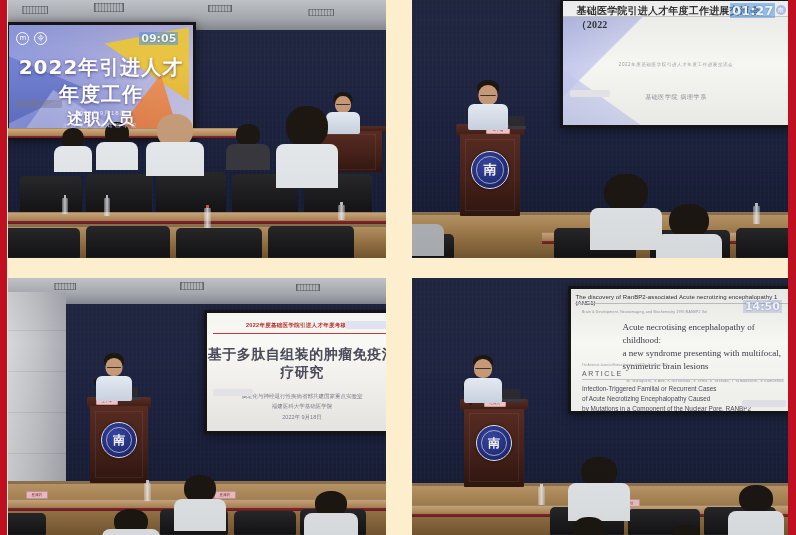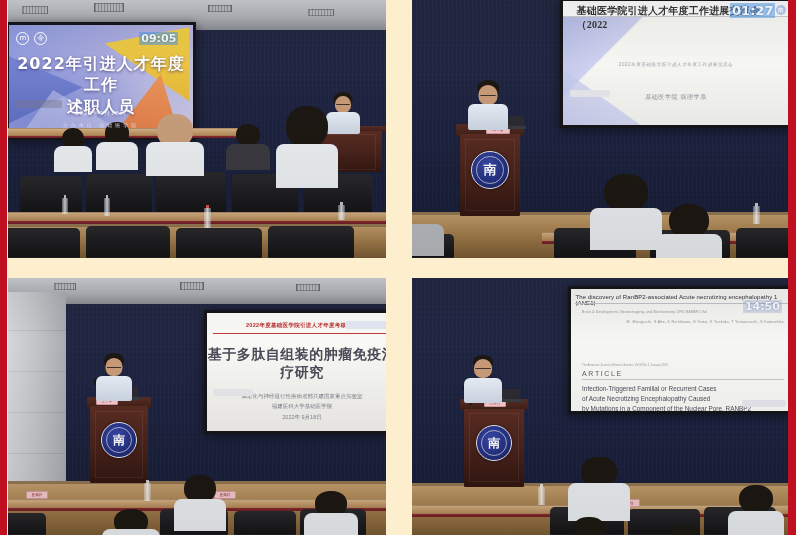--- a/index.html
+++ b/index.html
@@ -144,21 +144,21 @@
   }
   .fx-title {
     position:absolute; left:0; right:0; top:24%;
     text-align:center; z-index:5;
     color:#ffffff;
     font-family:"DejaVu Sans","Liberation Sans",sans-serif;
     font-weight:700;
     text-shadow:0 1px 3px rgba(40,30,90,.65);
   }
   .fx-title .l1{ font-size:13px; letter-spacing:1px; display:block; }
-  .fx-title .l2{ font-size:16px; letter-spacing:1px; display:block; margin-top:2px;}
+  .fx-title .l2{ font-size:20px; letter-spacing:1px; display:block; margin-top:2px;}
   .fx-title .l3{ font-size:16px; letter-spacing:1px; display:block; margin-top:1px;}
   .fx-sub{
     position:absolute; left:0;right:0; bottom:17%;
     text-align:center; color:#e9e6f7; font-size:6px; z-index:5;
     letter-spacing:1px;
   }
   .fx-foot{
     position:absolute; left:0;right:0; bottom:8%;
     text-align:center; color:#d8d5ec; font-size:5px; z-index:5;
     letter-spacing:3px;
@@ -705,20 +705,25 @@
 
         <div class="screen-frame" style="left:156px; top:8px; width:228px; height:128px;">
           <div class="screen">
             <div class="slide slide-lit">
               <div class="lit-hdr">The discovery of  RanBP2-associated Acute necrotizing encephalopathy 1 (ANE1)</div>
               <div class="lit-hdr-rule"></div>
               <div class="ts" style="right:5%; top:9%; font-size:11px; background:rgba(150,160,210,.35);">14:50</div>
 
               <div class="lit-card">
                 <div class="lit-meta">Brain &amp; Development, Neuroimaging, and Biochemistry 1995;RANBP2 Vol</div>
+                <div class="lit-t1">
+                  <span>Acute necrotising encephalopathy of childhood:</span><br>
+                  <span>a new syndrome presenting with multifocal,</span><br>
+                  <span>symmetric brain lesions</span>
+                </div>
                 <div class="lit-auth">M. Mizuguchi, S Abe, K Nishikawa, S Yomo, K Yoshida, T Yamanouchi, S Kamoshita</div>
               </div>
 
               <div class="lit-card2">
                 <div class="lit-meta2">The American Journal of Human Genetics Vol 80 No 2, January 2003</div>
                 <div class="lit-article">ARTICLE</div>
                 <div class="lit-rule2"></div>
                 <div class="lit-t2">
                   <span>Infection-Triggered Familial or Recurrent Cases</span><br>
                   <span>of Acute Necrotizing Encephalopathy Caused</span><br>

